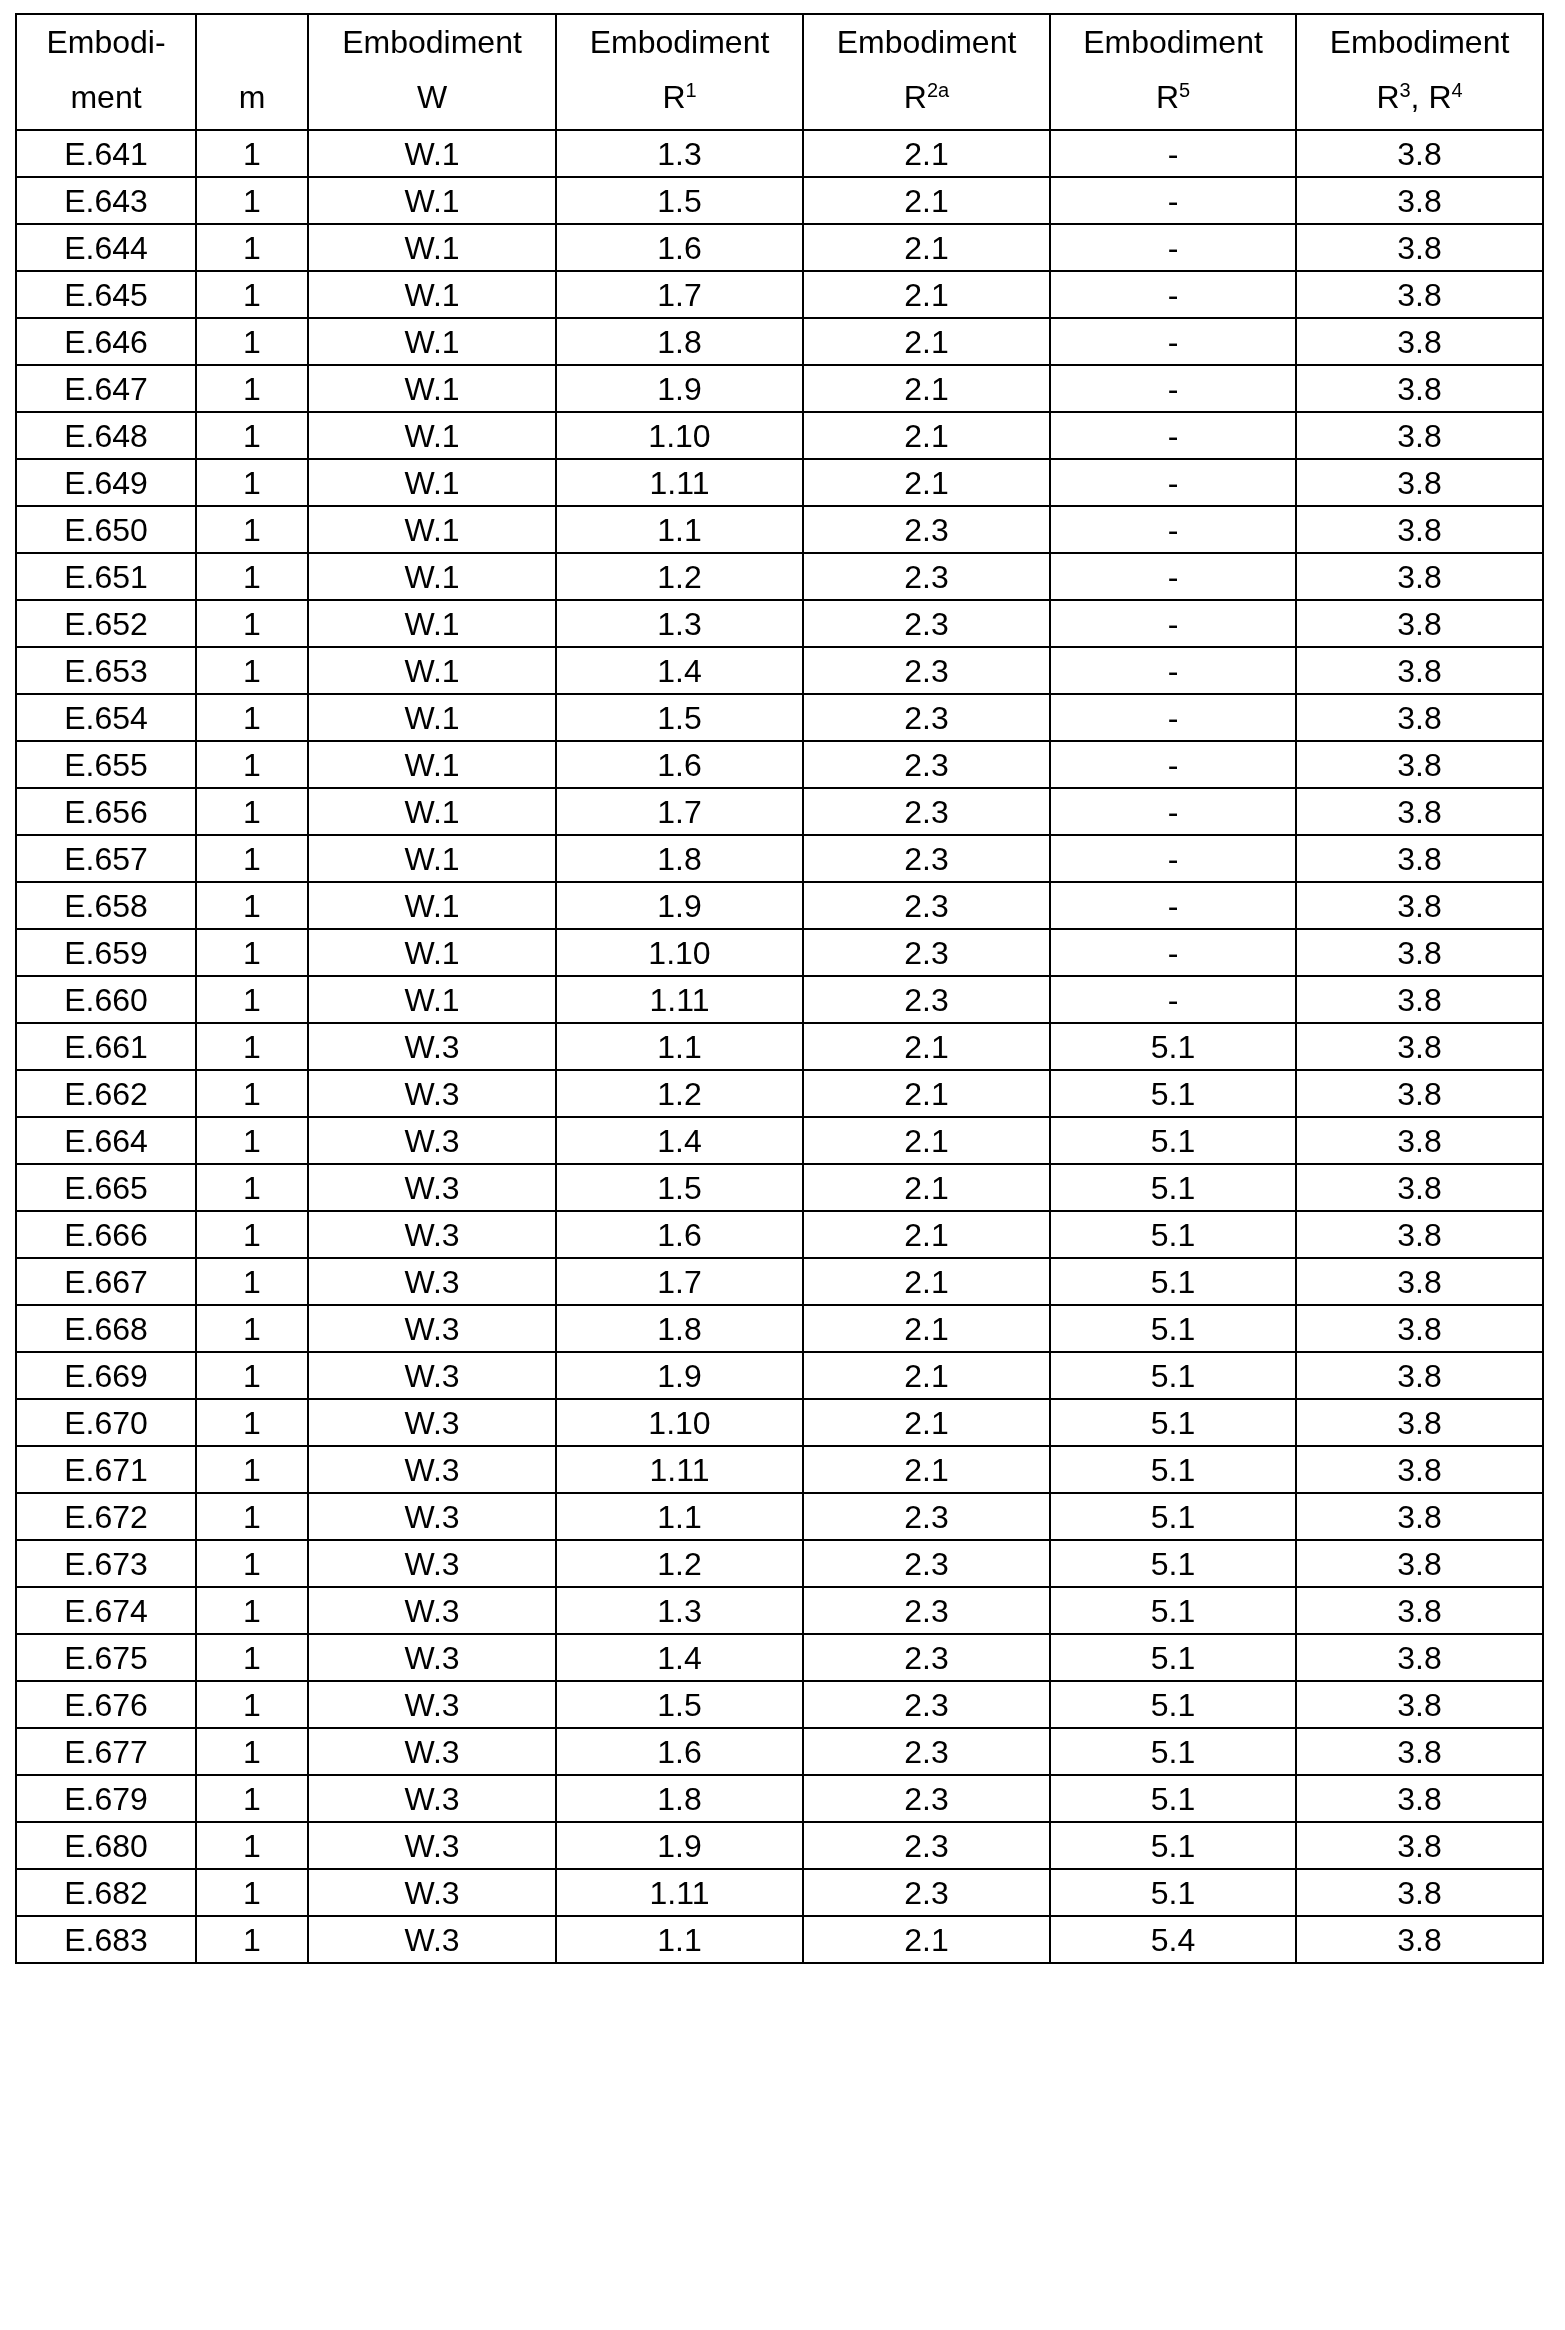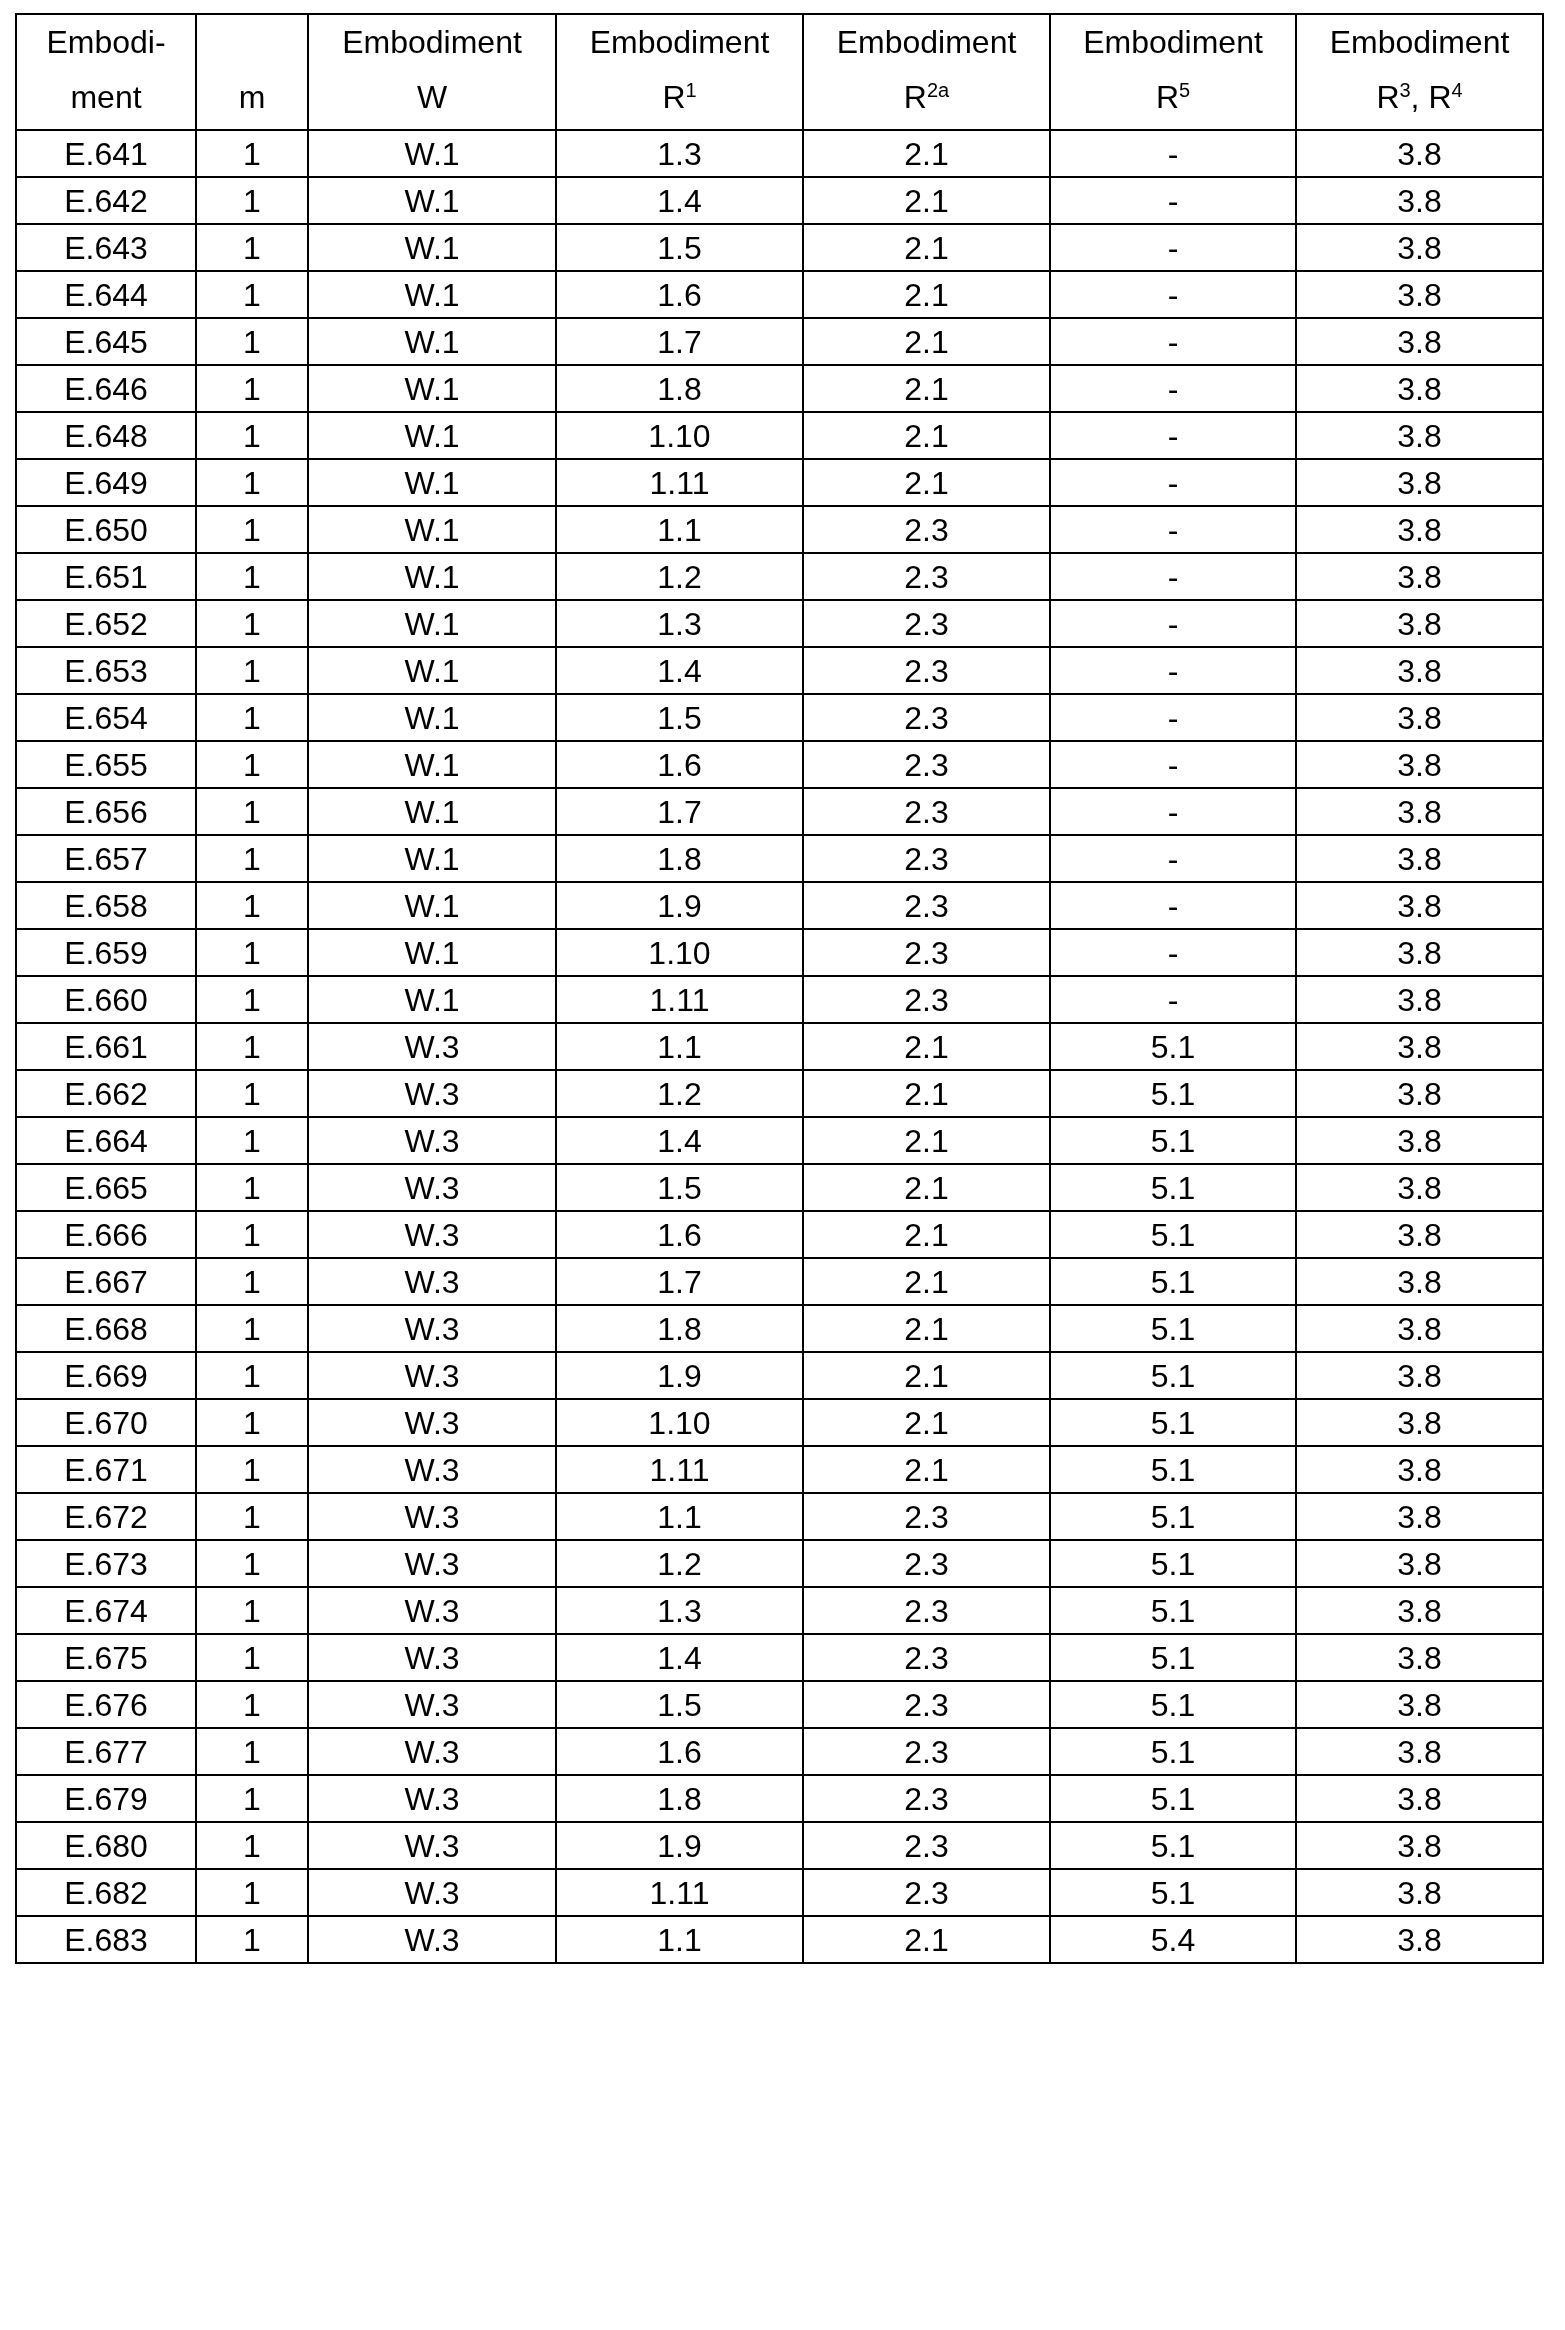--- a/index.html
+++ b/index.html
@@ -97,29 +97,20 @@
       <tr>
         <td>E.641</td>
         <td>1</td>
         <td>W.1</td>
         <td>1.3</td>
         <td>2.1</td>
         <td>-</td>
         <td>3.8</td>
       </tr>
       <tr>
-        <td>E.642</td>
-        <td>1</td>
-        <td>W.1</td>
-        <td>1.4</td>
-        <td>2.1</td>
-        <td>-</td>
-        <td>3.8</td>
-      </tr>
-      <tr>
         <td>E.643</td>
         <td>1</td>
         <td>W.1</td>
         <td>1.5</td>
         <td>2.1</td>
         <td>-</td>
         <td>3.8</td>
       </tr>
       <tr>
         <td>E.644</td>
@@ -137,20 +128,29 @@
         <td>1.7</td>
         <td>2.1</td>
         <td>-</td>
         <td>3.8</td>
       </tr>
       <tr>
         <td>E.646</td>
         <td>1</td>
         <td>W.1</td>
         <td>1.8</td>
+        <td>2.1</td>
+        <td>-</td>
+        <td>3.8</td>
+      </tr>
+      <tr>
+        <td>E.647</td>
+        <td>1</td>
+        <td>W.1</td>
+        <td>1.9</td>
         <td>2.1</td>
         <td>-</td>
         <td>3.8</td>
       </tr>
       <tr>
         <td>E.648</td>
         <td>1</td>
         <td>W.1</td>
         <td>1.10</td>
         <td>2.1</td>

